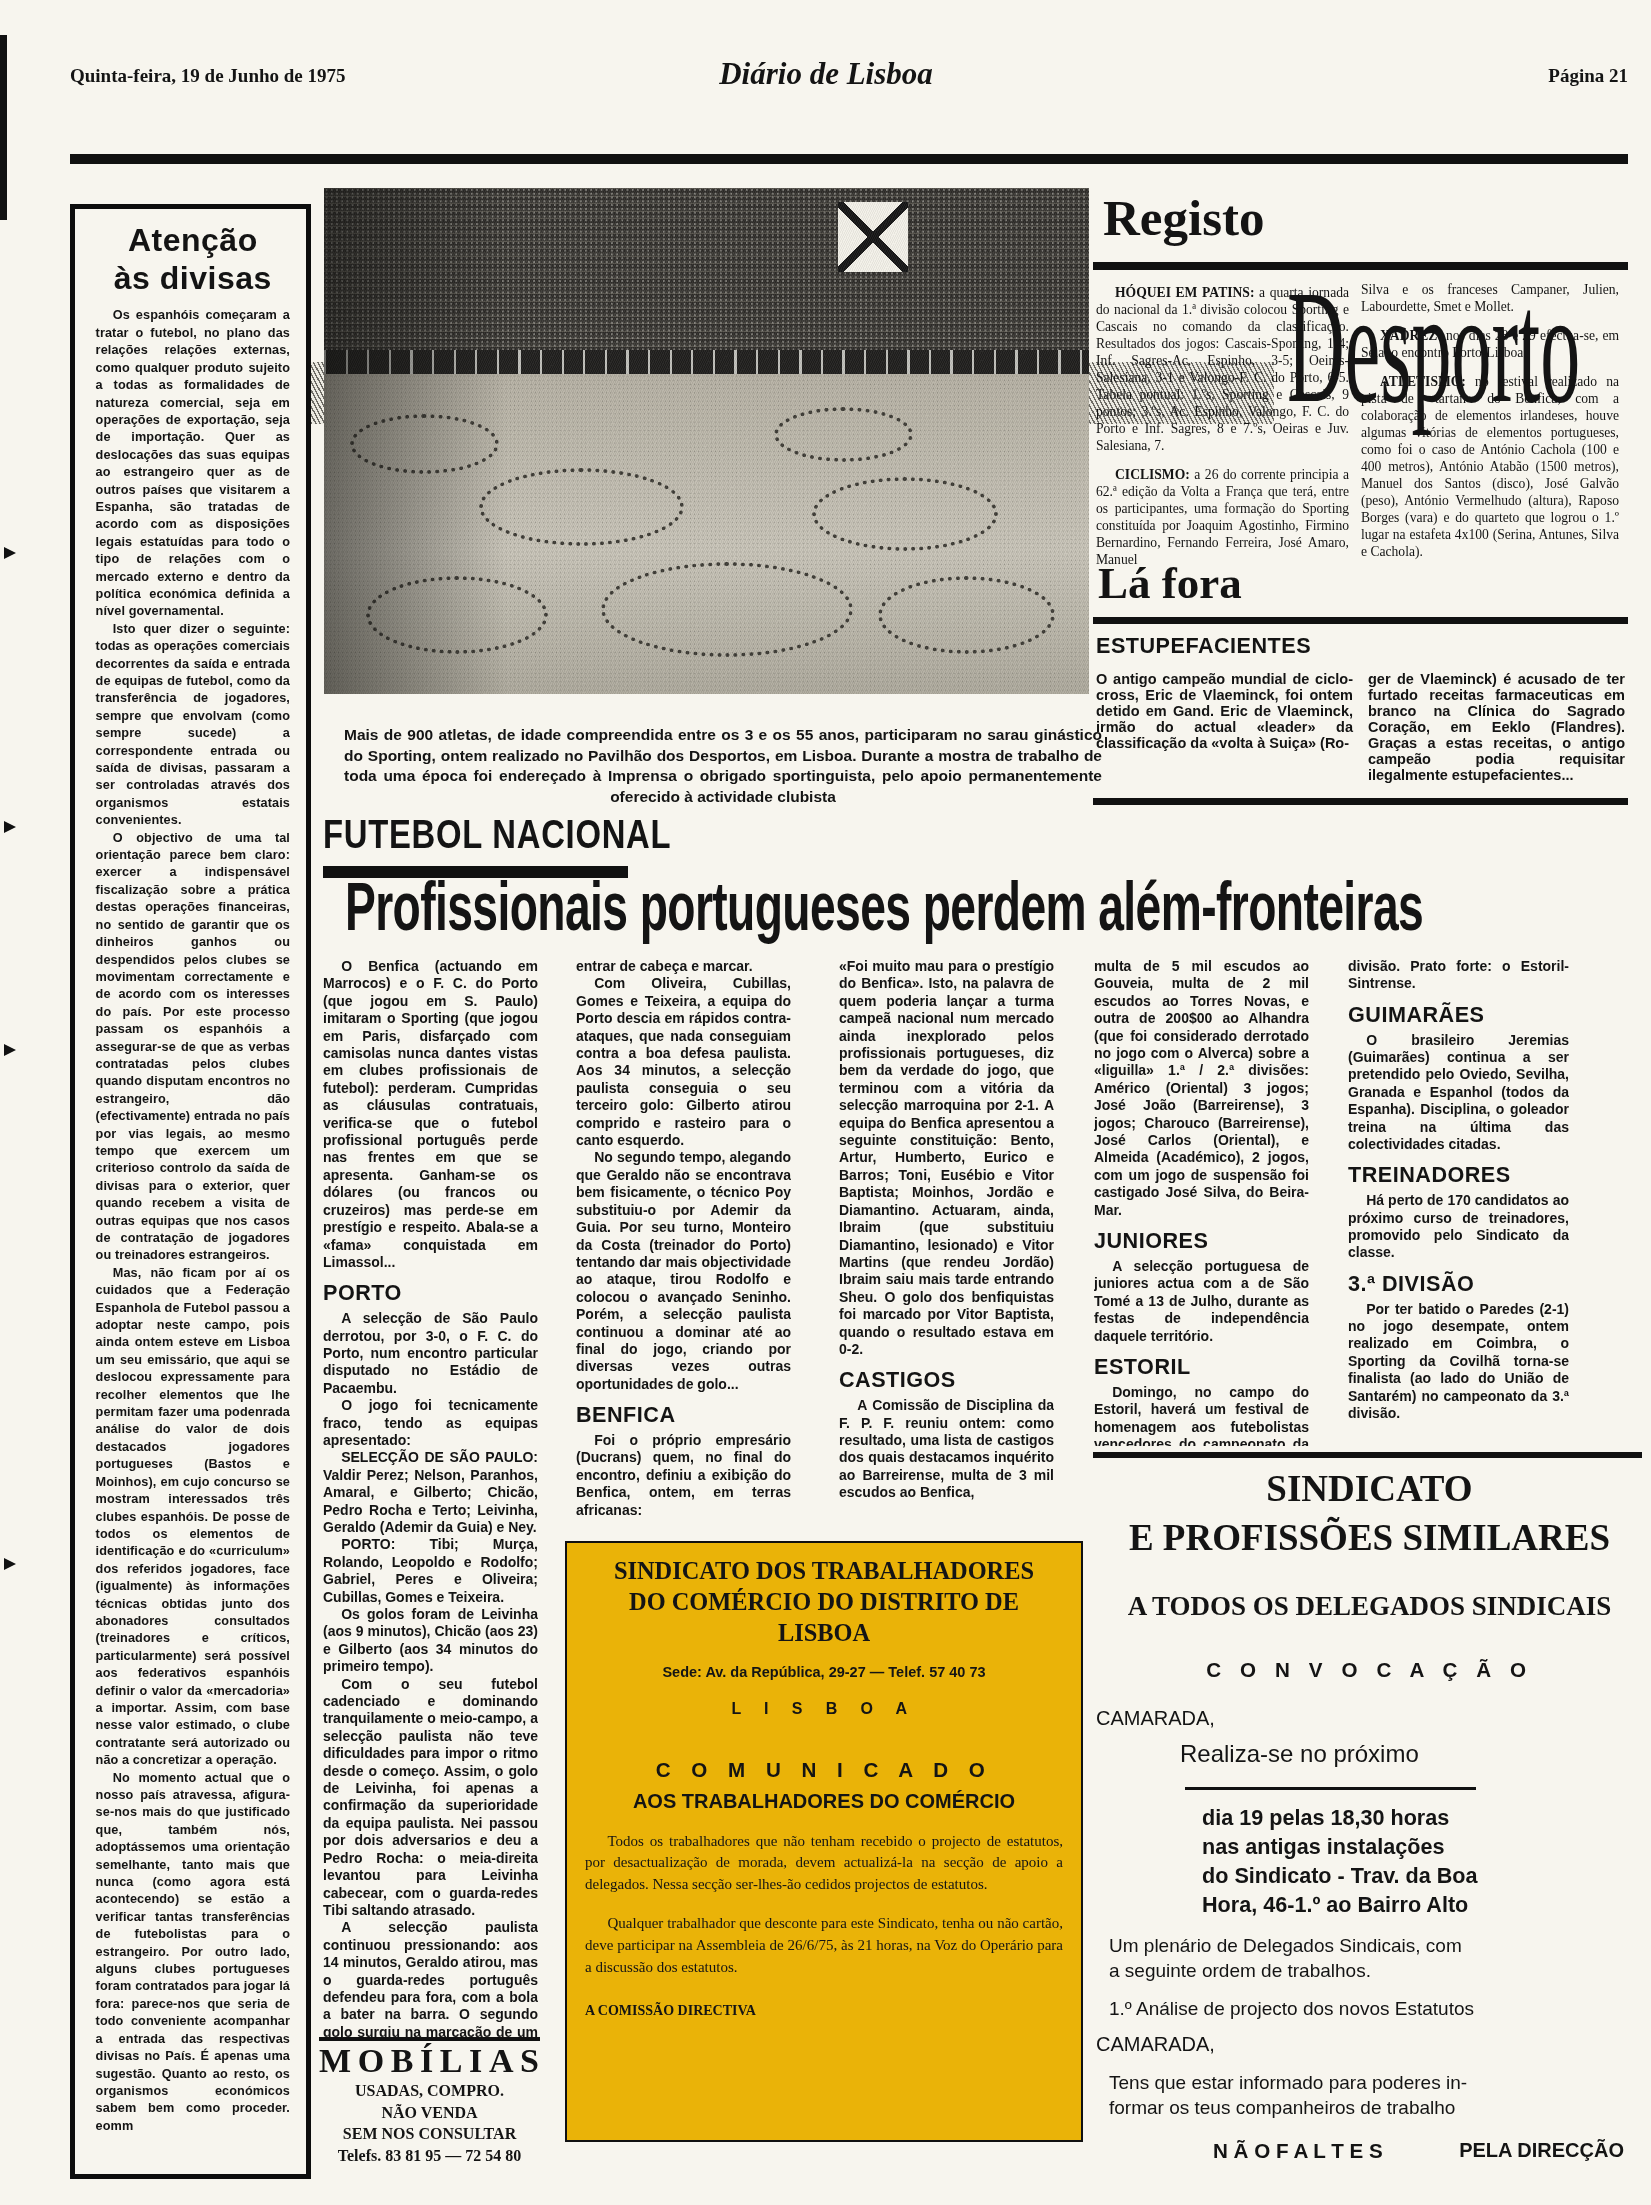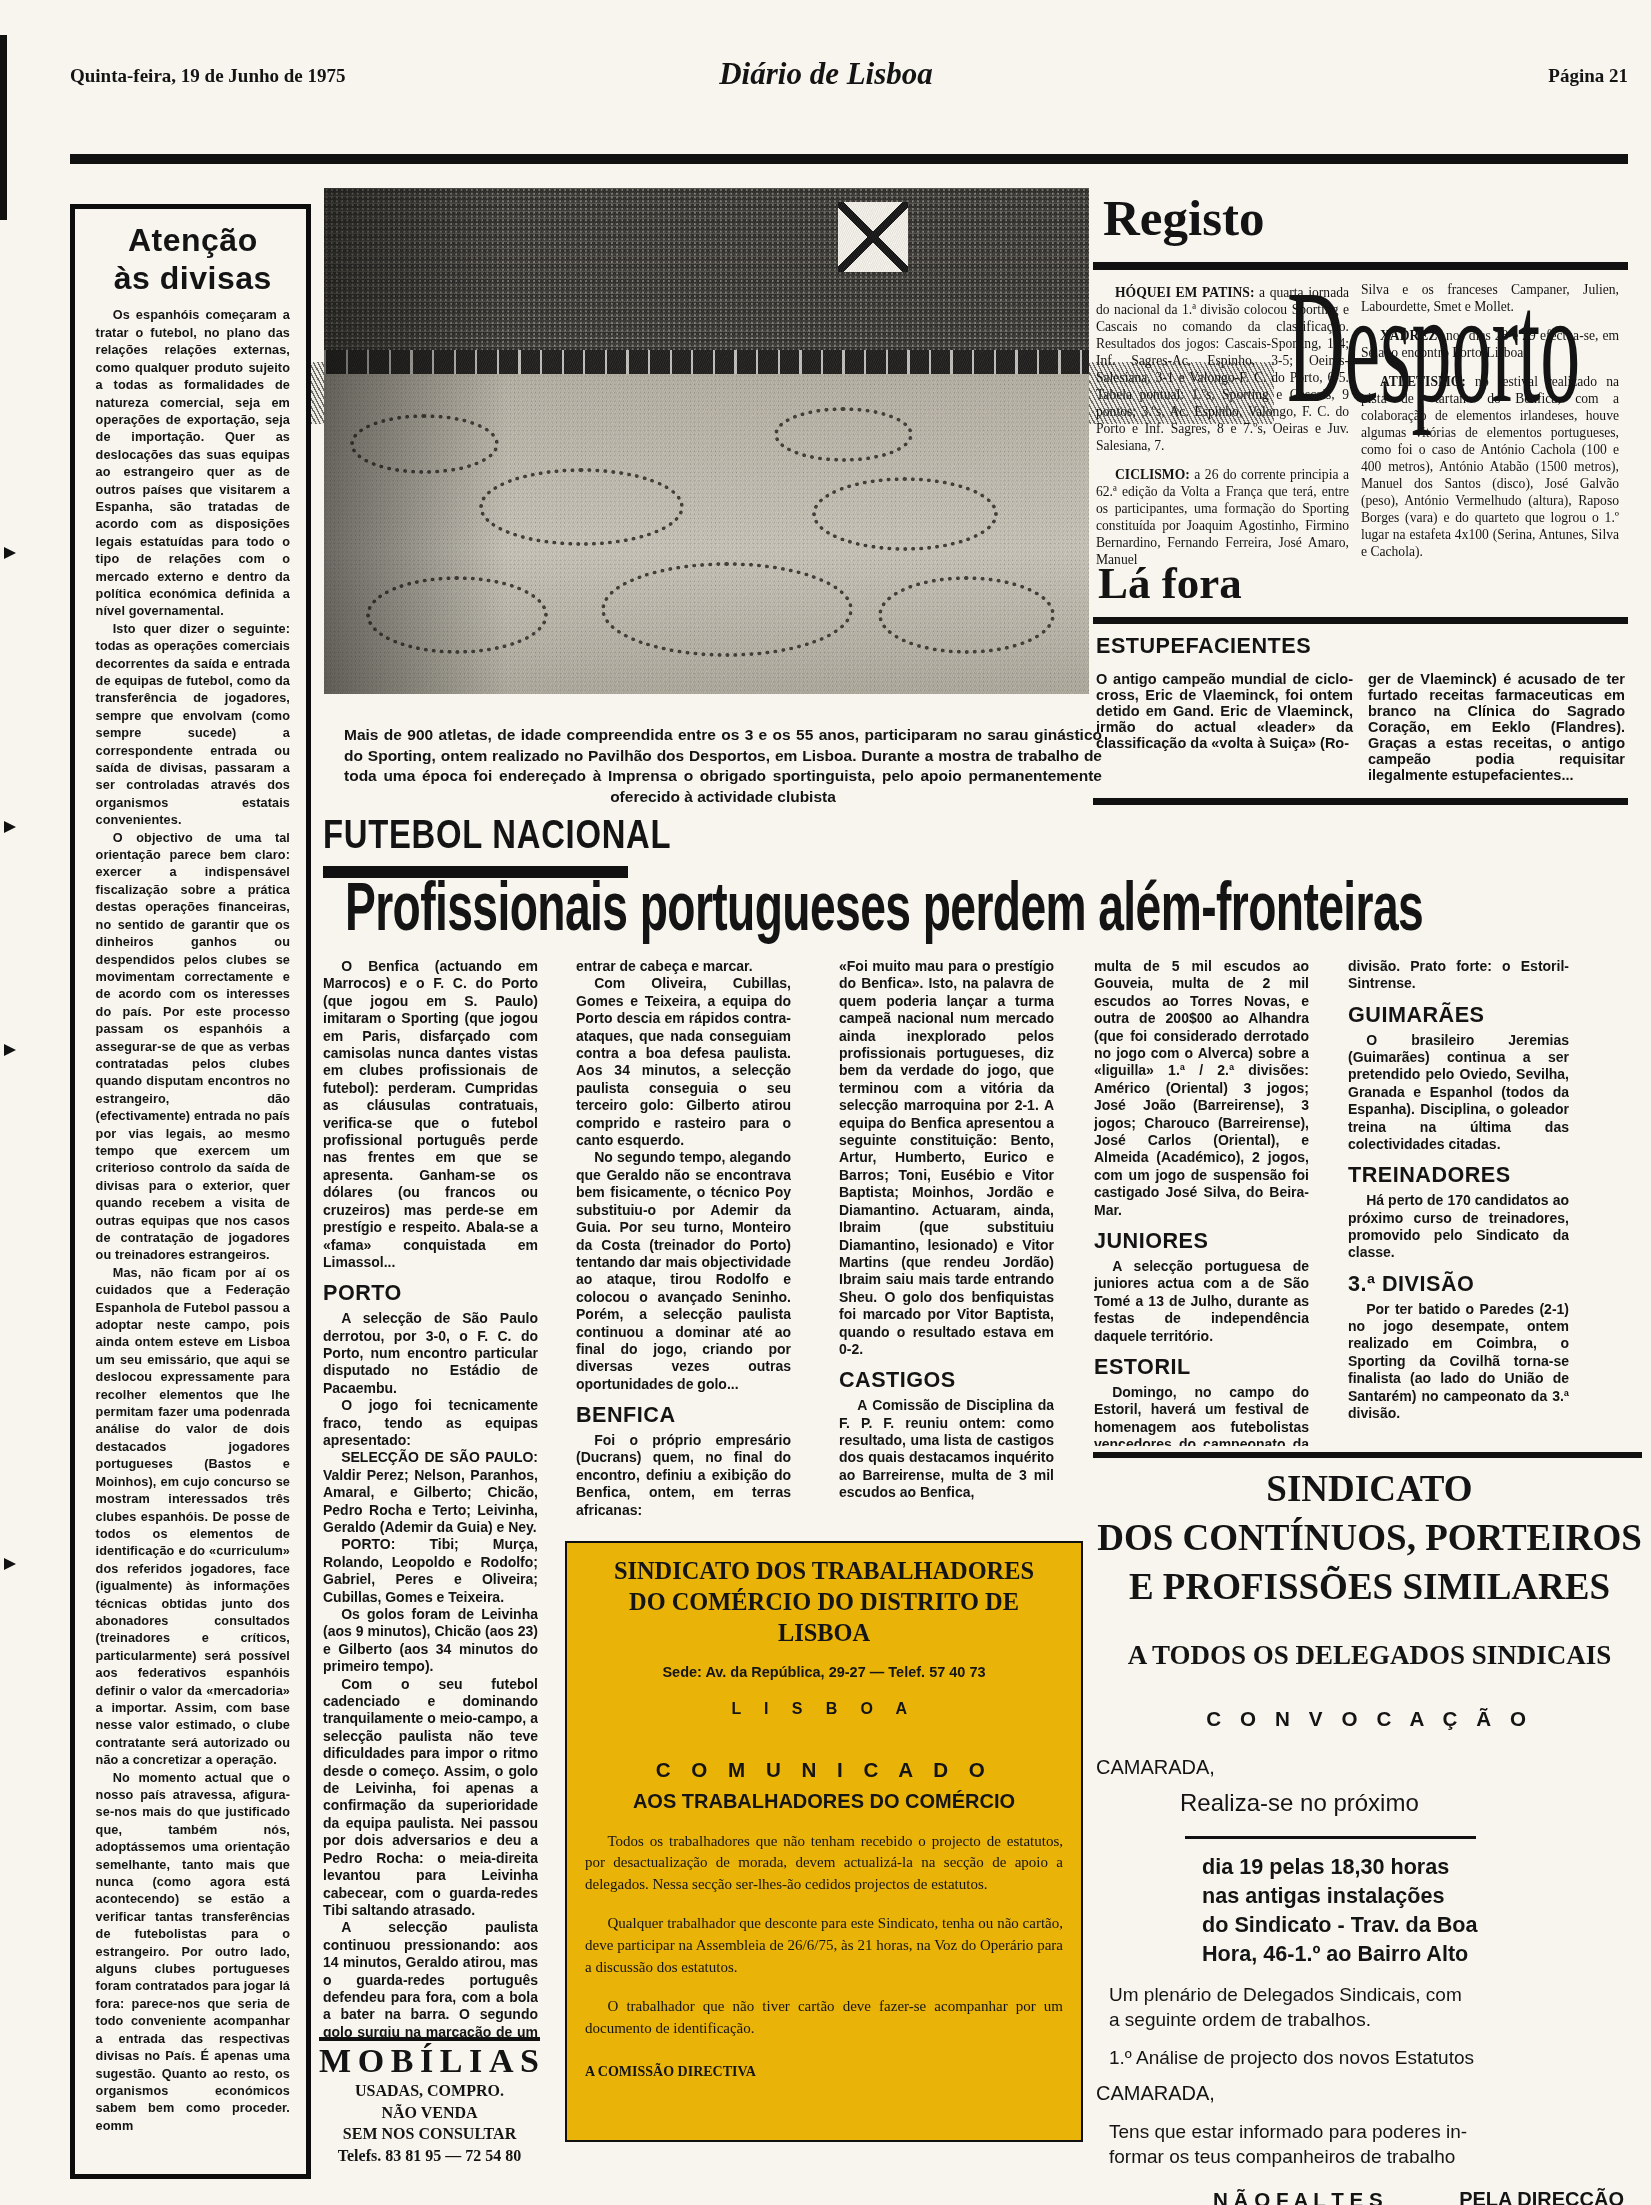--- a/index.html
+++ b/index.html
@@ -252,28 +252,26 @@
 
   <div class="abs" id="scom">
     <div class="t serif">SINDICATO DOS TRABALHADORES</div>
     <div class="t serif">DO COMÉRCIO DO DISTRITO DE LISBOA</div>
     <div class="sede">Sede: Av. da República, 29-27 — Telef. 57 40 73</div>
     <div class="city">L I S B O A</div>
     <div class="c1">C O M U N I C A D O</div>
     <div class="c2">AOS TRABALHADORES DO COMÉRCIO</div>
     <div class="p">Todos os trabalhadores que não tenham recebido o projecto de estatutos, por desactualização de morada, devem actualizá-la na secção de apoio a delegados. Nessa secção ser-lhes-ão cedidos projectos de estatutos.</div>
     <div class="p">Qualquer trabalhador que desconte para este Sindicato, tenha ou não cartão, deve participar na Assembleia de 26/6/75, às 21 horas, na Voz do Operário para a discussão dos estatutos.</div>
-    <div class="p">O trabalhador que não tiver cartão deve fazer-se acompanhar por um documento de identificação.</div>
     <div class="sig">A COMISSÃO DIRECTIVA</div>
   </div>
 
   <div class="abs rule" id="scont-rule"></div>
   <div class="abs" id="scont">
     <div class="t serif">SINDICATO</div>
-    <div class="t serif">DOS CONTÍNUOS, PORTEIROS</div>
     <div class="t serif">E PROFISSÕES SIMILARES</div>
     <div class="sub serif">A TODOS OS DELEGADOS SINDICAIS</div>
     <div class="conv">C O N V O C A Ç Ã O</div>
     <div class="cam">CAMARADA,</div>
     <div class="intro">Realiza-se no próximo</div>
     <div class="hr"></div>
     <div class="bold-block">
       <div>dia 19 pelas 18,30 horas</div>
       <div>nas antigas instalações</div>
       <div>do Sindicato - Trav. da Boa</div>

